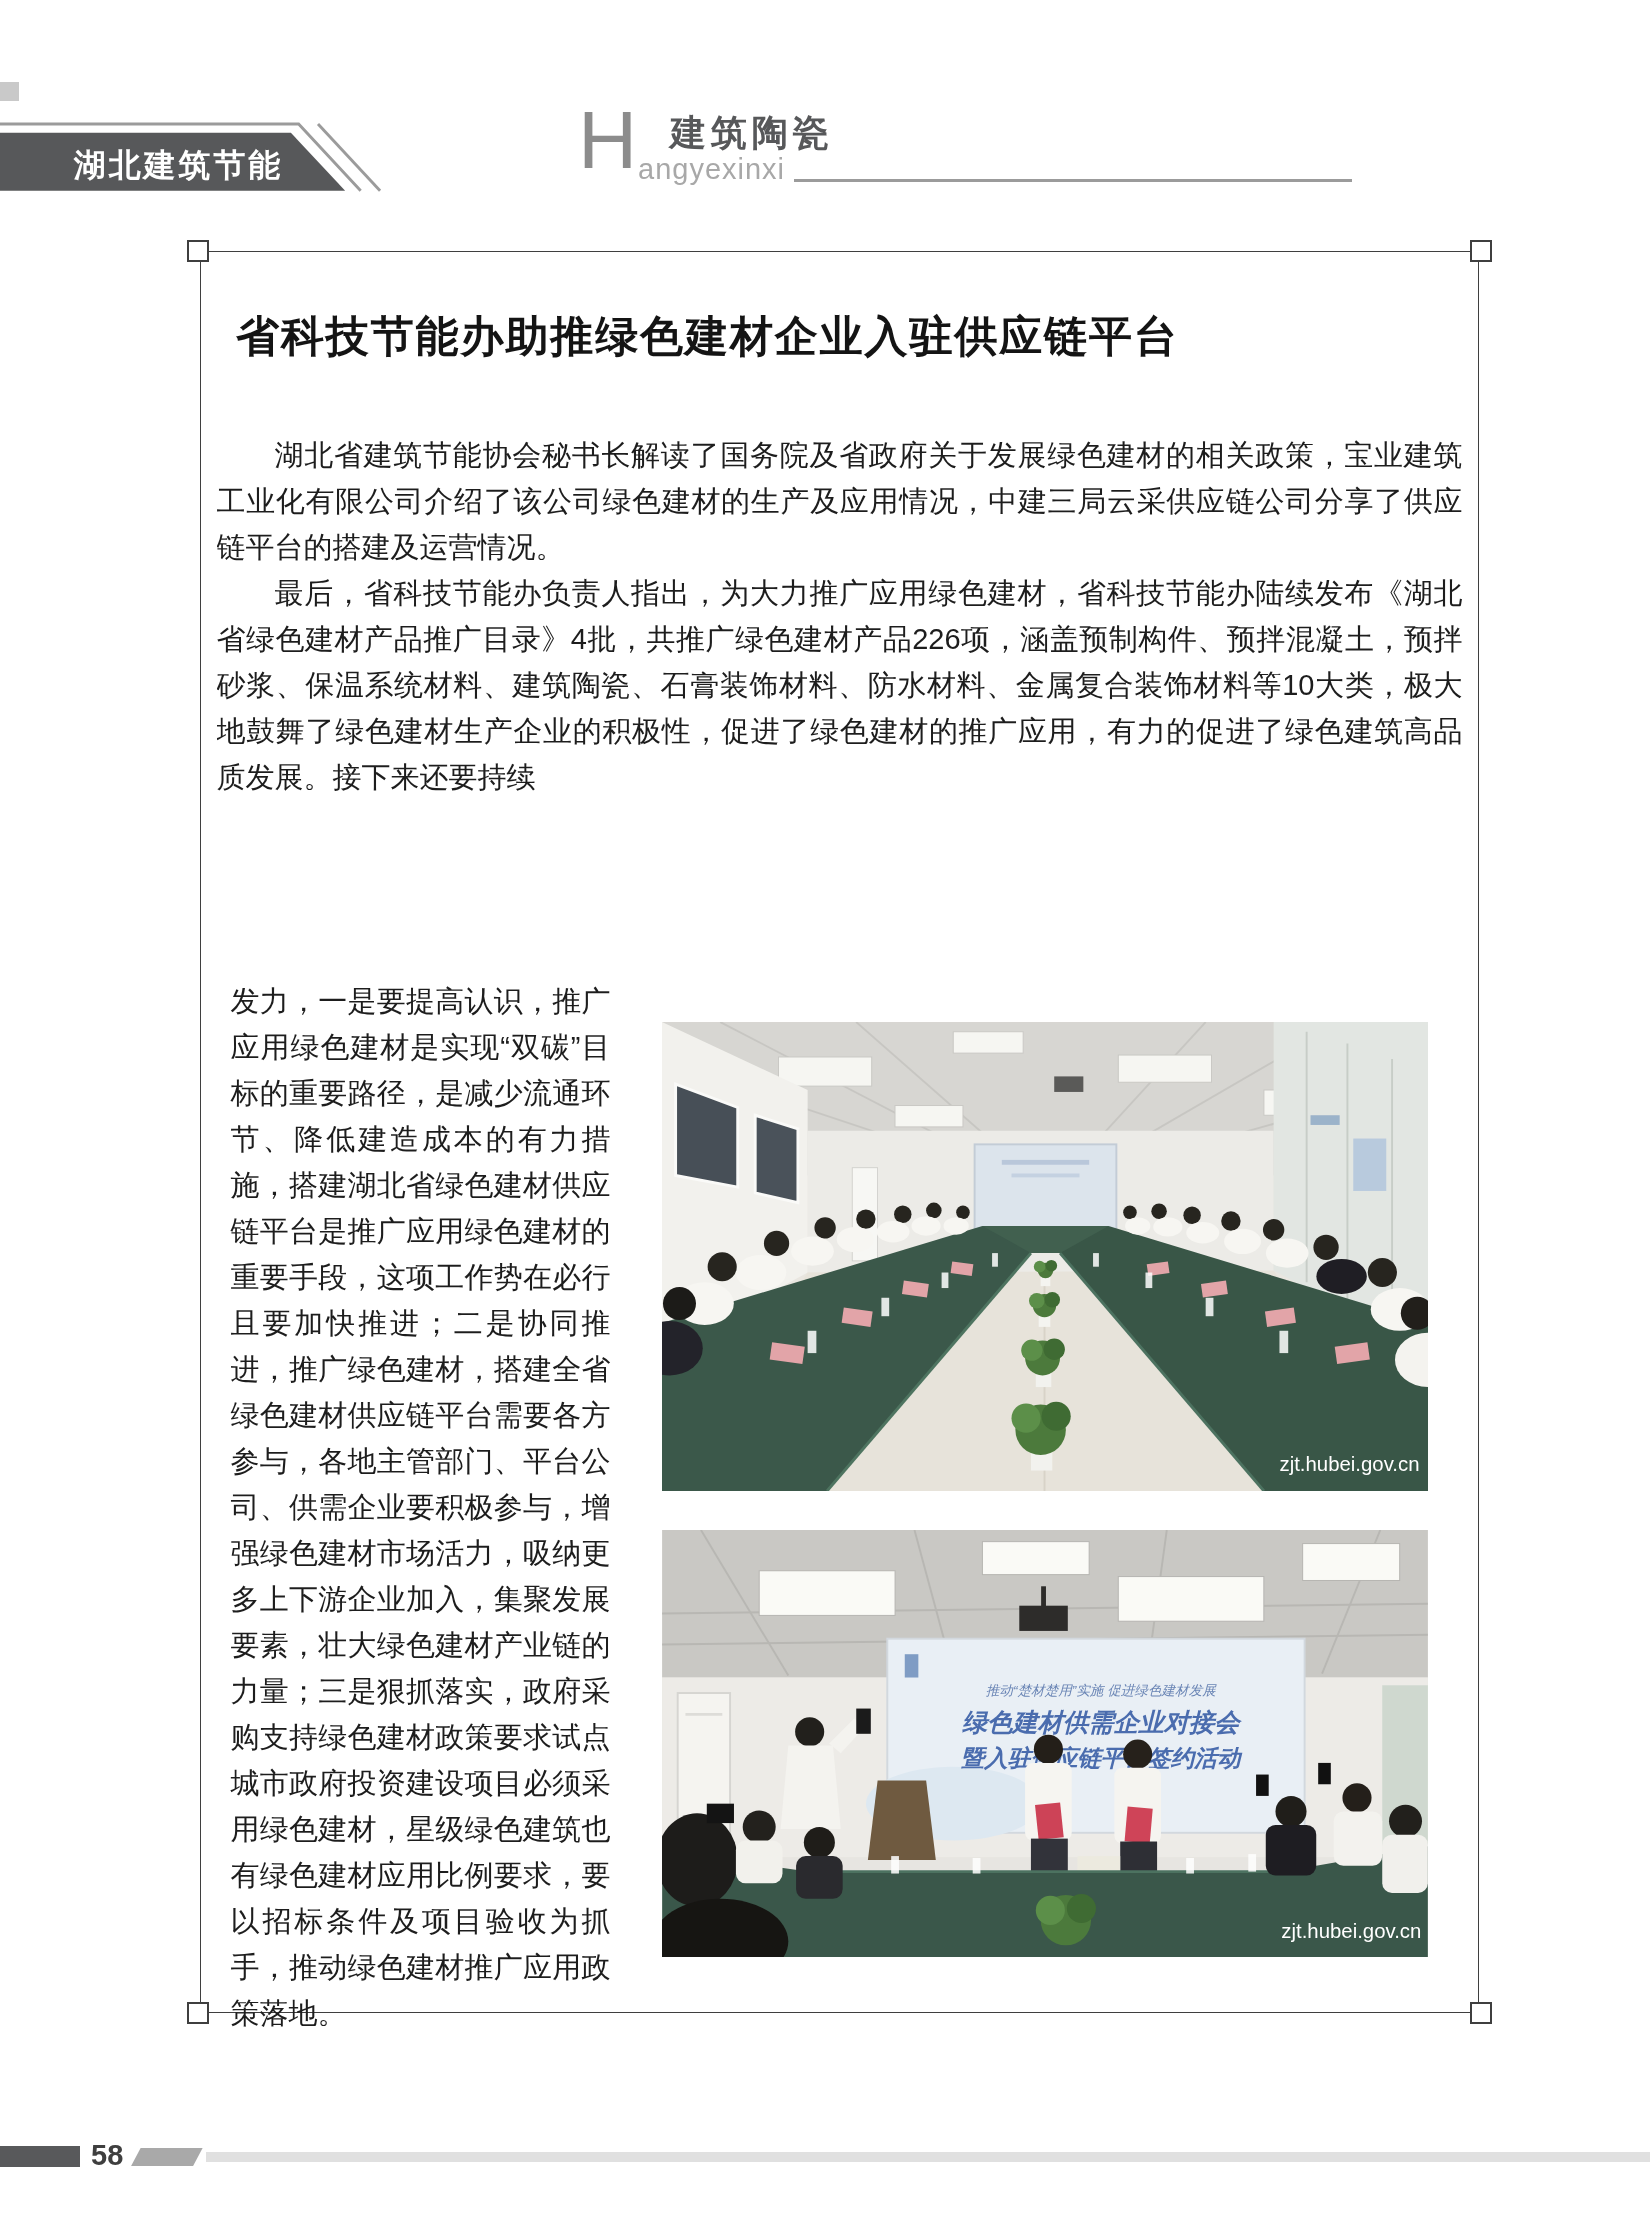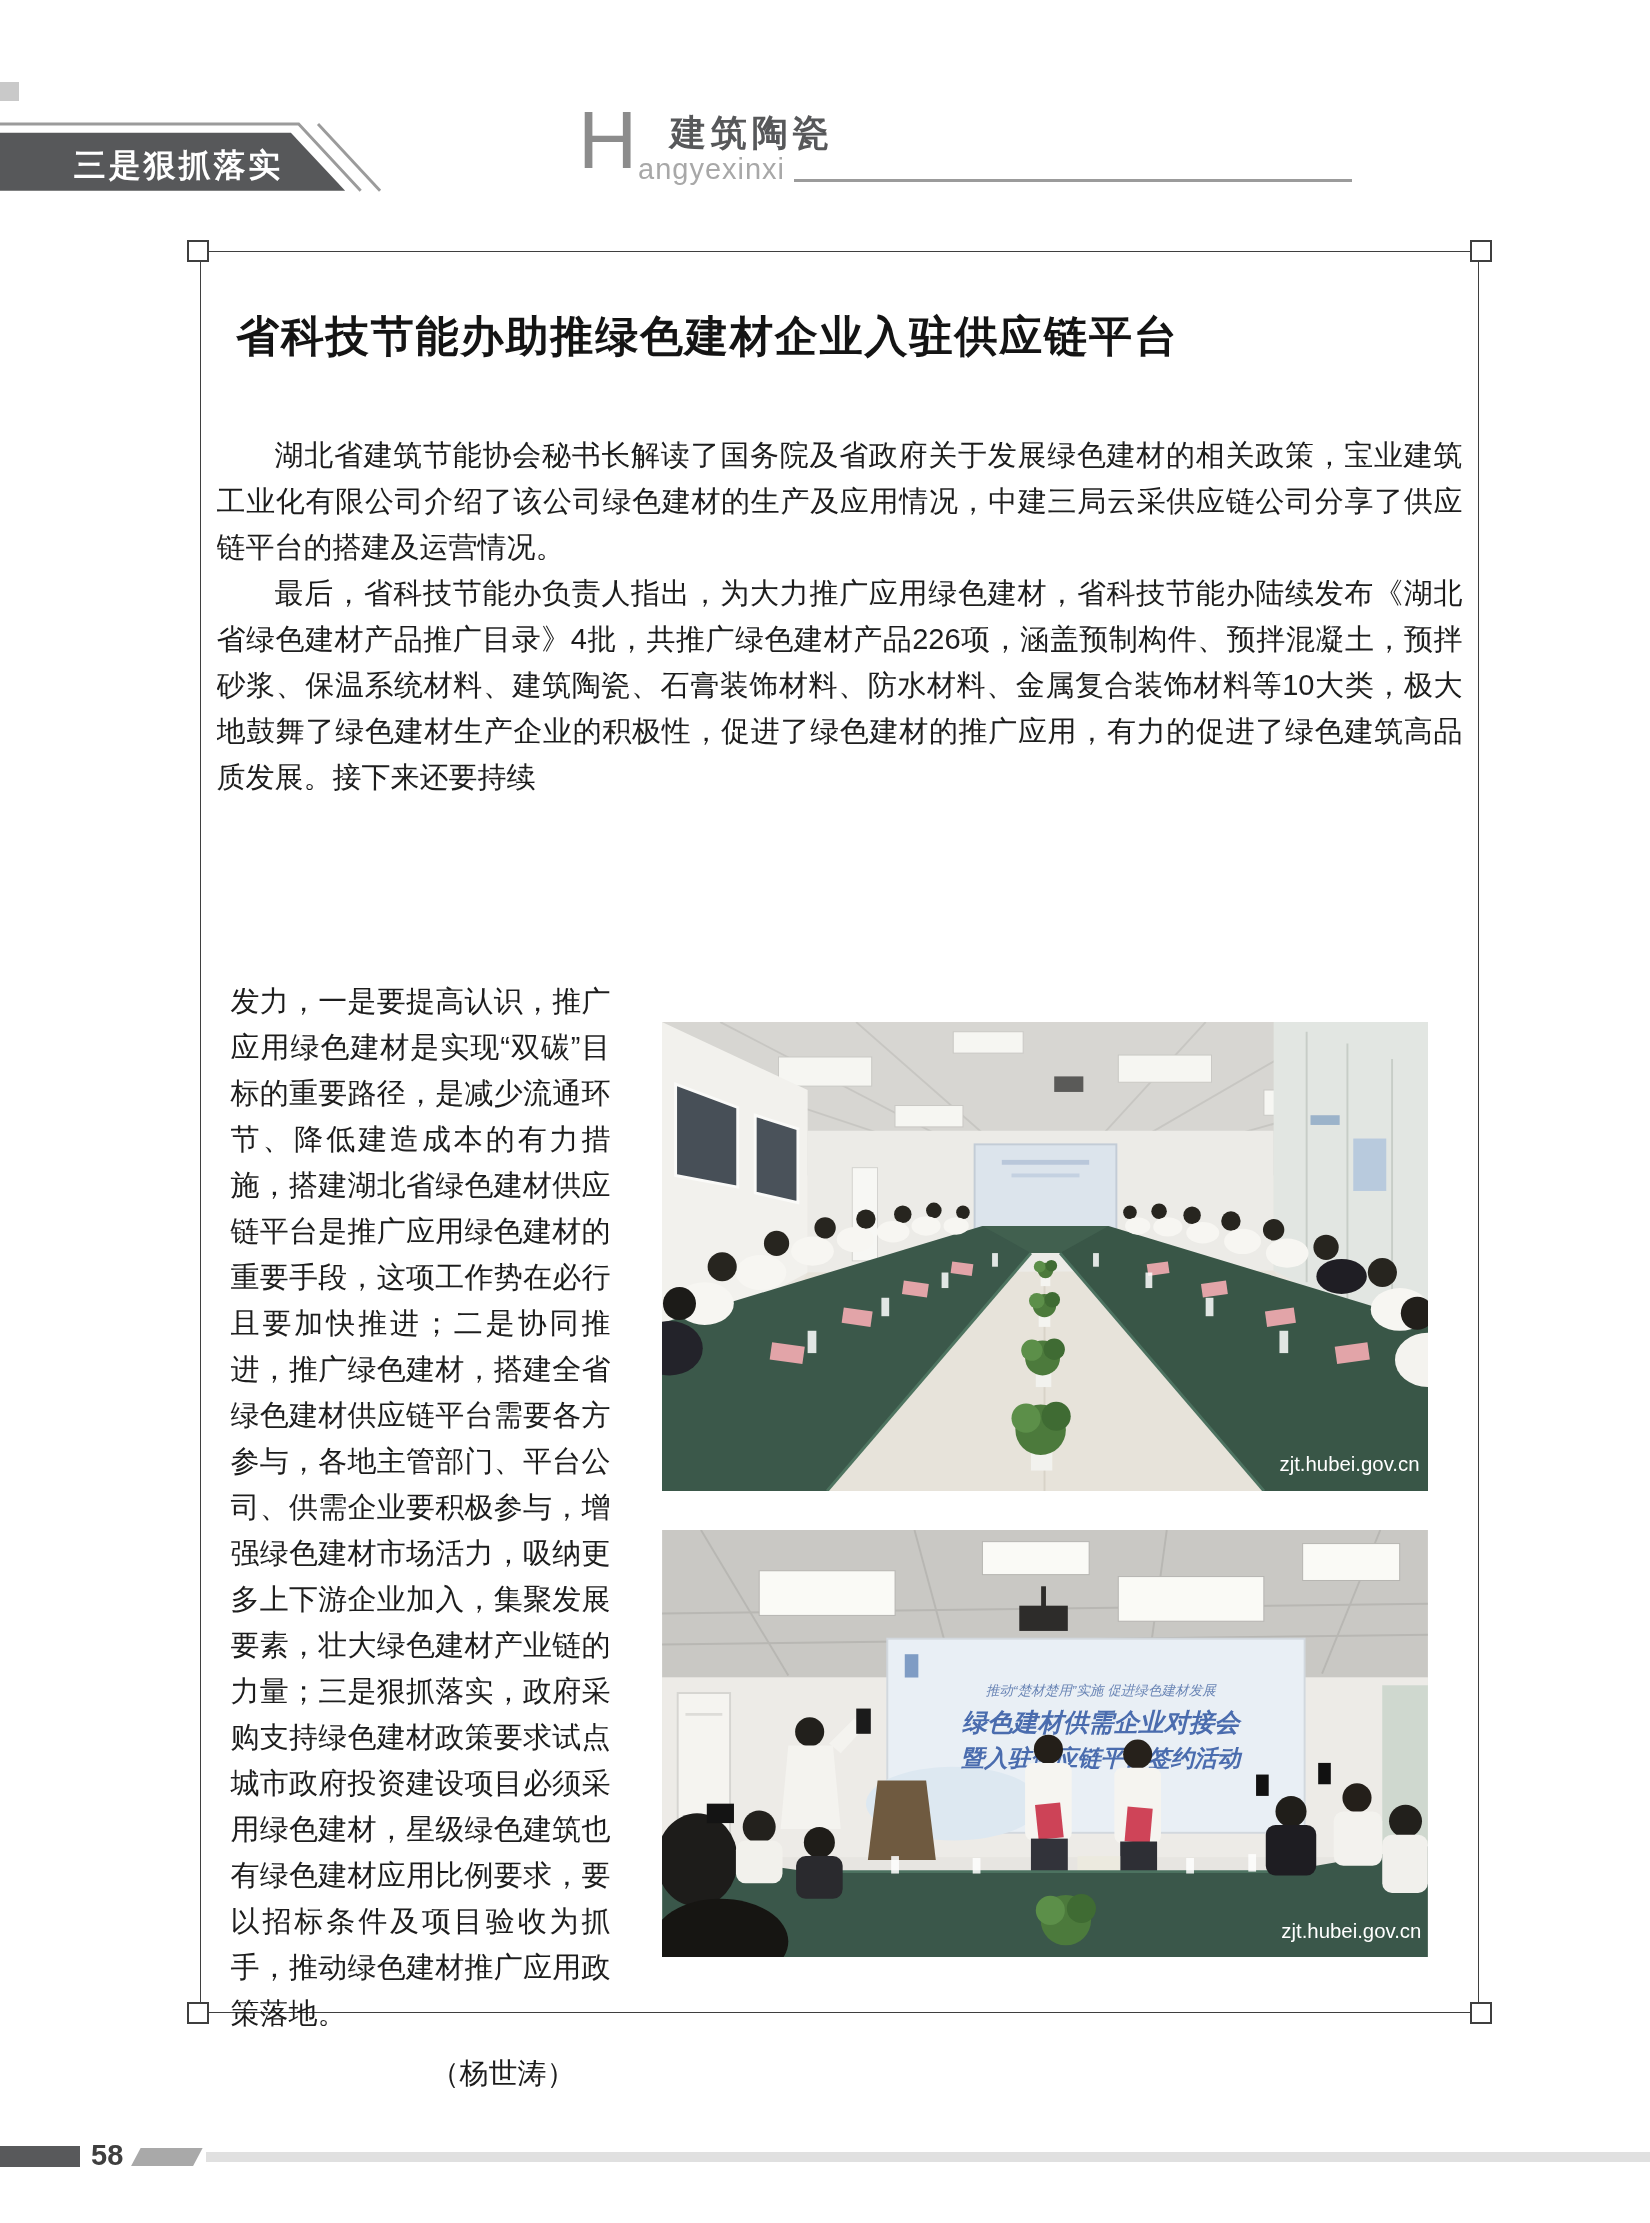--- a/index.html
+++ b/index.html
@@ -56,21 +56,21 @@
 <body>
 
 <div class="edge-notch"></div>
 
 <div class="banner-wrap">
   <svg class="banner-svg" width="446" height="82" viewBox="0 0 460 84">
     <polygon points="0,20 300,20 356,80 0,80" fill="#57585a"></polygon>
     <polyline points="0,11 308,11 372,80" fill="none" stroke="#9b9b9b" stroke-width="3"></polyline>
     <line x1="328" y1="11" x2="392" y2="80" stroke="#9b9b9b" stroke-width="3"></line>
   </svg>
-  <div class="banner-text">三是狠抓落实</div>
+  <div class="banner-text">湖北建筑节能</div>
 </div>
 
 <div class="big-h">H</div>
 <div class="sec-cn">建筑陶瓷</div>
 <div class="sec-en">angyexinxi</div>
 <div class="head-rule"></div>
 
 <section class="article-box">
   <div class="corner tl"></div>
   <div class="corner tr"></div>
@@ -80,21 +80,20 @@
   <h1 class="article-title">省科技节能办助推绿色建材企业入驻供应链平台</h1>
 
   <div class="body-text">
     <p>湖北省建筑节能协会秘书长解读了国务院及省政府关于发展绿色建材的相关政策，宝业建筑工业化有限公司介绍了该公司绿色建材的生产及应用情况，中建三局云采供应链公司分享了供应链平台的搭建及运营情况。</p>
     <p>最后，省科技节能办负责人指出，为大力推广应用绿色建材，省科技节能办陆续发布《湖北省绿色建材产品推广目录》4批，共推广绿色建材产品226项，涵盖预制构件、预拌混凝土，预拌砂浆、保温系统材料、建筑陶瓷、石膏装饰材料、防水材料、金属复合装饰材料等10大类，极大地鼓舞了绿色建材生产企业的积极性，促进了绿色建材的推广应用，有力的促进了绿色建筑高品质发展。接下来还要持续</p>
   </div>
 
   <div class="wrap-row">
     <div class="col-text">
       <p>发力，一是要提高认识，推广应用绿色建材是实现“双碳”目标的重要路径，是减少流通环节、降低建造成本的有力措施，搭建湖北省绿色建材供应链平台是推广应用绿色建材的重要手段，这项工作势在必行且要加快推进；二是协同推进，推广绿色建材，搭建全省绿色建材供应链平台需要各方参与，各地主管部门、平台公司、供需企业要积极参与，增强绿色建材市场活力，吸纳更多上下游企业加入，集聚发展要素，壮大绿色建材产业链的力量；三是狠抓落实，政府采购支持绿色建材政策要求试点城市政府投资建设项目必须采用绿色建材，星级绿色建筑也有绿色建材应用比例要求，要以招标条件及项目验收为抓手，推动绿色建材推广应用政策落地。</p>
-      <p class="byline">（杨世涛）</p>
     </div>
 
     <div class="photos">
 
       <figure>
         <svg width="766" height="469" viewBox="0 0 789 483">
           <rect width="789" height="483" fill="#e9e6e0"></rect>
 
           <rect width="789" height="158" fill="#d7d6d2"></rect>
           <g stroke="#c4c3bf" stroke-width="2" opacity="0.8">

